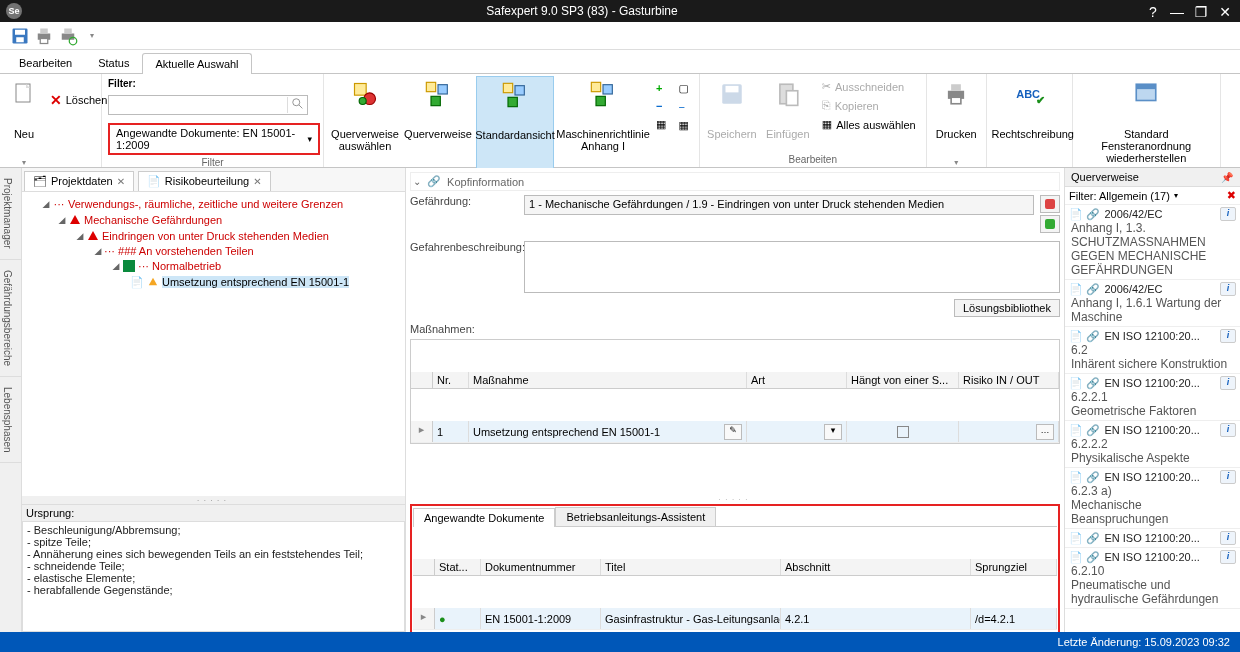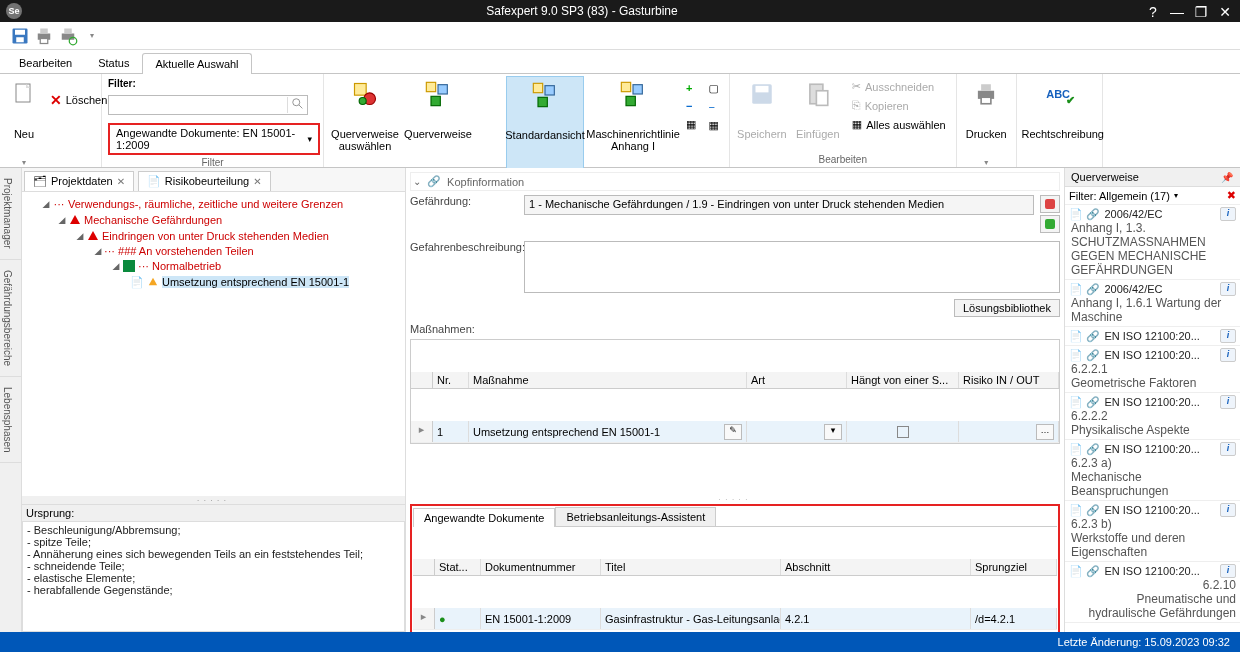--- a/index.html
+++ b/index.html
@@ -20,21 +20,21 @@
 .ribbon-tab { padding: 4px 12px; cursor: pointer; border: 1px solid transparent; border-bottom: none; }
 .ribbon-tab.active { background: #fff; border-color: #c5c5c5; border-radius: 3px 3px 0 0; position: relative; top: 1px; }
 
 
 .ribbon { background: #fff; height: 94px; display: flex; border-bottom: 1px solid #c5c5c5; }
 .ribbon-group { display: flex; flex-direction: column; border-right: 1px solid #e5e5e5; padding: 2px 6px 0; }
 .ribbon-group-content { flex: 1; display: flex; align-items: flex-start; gap: 4px; }
 .ribbon-group-label { text-align: center; font-size: 10px; color: #666; padding: 2px 0; }
 .rib-big-btn { display: flex; flex-direction: column; align-items: center; justify-content: flex-start; width: 52px; padding: 2px; cursor: pointer; text-align: center; font-size: 10px; gap: 18px; }
 .rib-big-btn .rb-icon { width: 32px; height: 32px; display: flex; align-items: center; justify-content: center; }
-.rib-big-btn.selected { background: #cde6f7; border: 1px solid #99ccee; margin-left: 30px; }
+.rib-big-btn.selected { background: #cde6f7; border: 1px solid #99ccee; }
 .rib-small-btn { display: flex; align-items: center; padding: 2px 4px; cursor: pointer; font-size: 10px; gap: 4px; }
 .disabled { color: #aaa !important; }
 .filter-label { font-size: 10px; padding: 2px 0; font-weight: bold; }
 .filter-input { width: 200px; height: 20px; background: #fff; border: 1px solid #bbb; display: flex; align-items: center; }
 .filter-input-inner { flex: 1; }
 .filter-input-icon { width: 20px; border-left: 1px solid #ddd; text-align: center; }
 .applied-docs-box { border: 2px solid #e62222; padding: 2px 6px; width: 212px; display: flex; align-items: center; justify-content: space-between; margin-top: 4px; }
 .applied-docs-box .dd { font-size: 9px; }
 
 
@@ -327,20 +327,35 @@
         <div class="rb-icon">
             <span style="color:#1560bd;font-weight:bold;">ABC</span>
             <span style="color:#1a8f1a;font-weight:bold;position:relative;top:6px;left:-4px;">✔</span>
           </div>
         <span>Rechtschreibung</span>
       </div>
     </div>
     <div class="ribbon-group-label">&nbsp;</div>
   </div>
 
+  <div class="ribbon-group" style="width:148px;">
+    <div class="ribbon-group-content">
+      <div class="rib-big-btn" style="width:140px;">
+        <div class="rb-icon">
+            <svg width="26" height="26" viewBox="0 0 16 16">
+              <rect x="2" y="2" width="12" height="10" fill="#bdd7f0" stroke="#5a8fc7"></rect>
+              <rect x="2" y="2" width="12" height="3" fill="#5a8fc7"></rect>
+            </svg>
+          </div>
+        <span style="white-space:pre-line;">Standard Fensteranordnung
+wiederherstellen</span>
+      </div>
+    </div>
+    <div class="ribbon-group-label">Fenster</div>
+  </div>
 </div>
 
 <div class="main">
 
   <div class="side-tabs">
     <div class="side-tab">Projektmanager</div>
     <div class="side-tab">Gefährdungsbereiche</div>
     <div class="side-tab">Lebensphasen</div>
   </div>
 
@@ -539,20 +554,22 @@
           </div>
           <div class="q-item-desc">Anhang I, 1.6.1 Wartung der Maschine</div>
         </div>
       <div class="q-item">
           <div class="q-item-row1">
             <span>📄</span>
             <span style="color:#06c;">🔗</span>
             <span class="q-item-title">EN ISO 12100:20...</span>
             <span class="info-btn">i</span>
           </div>
+          <div class="q-item-desc" style="white-space:pre-line;">6.2
+Inhärent sichere Konstruktion</div>
         </div>
       <div class="q-item">
           <div class="q-item-row1">
             <span>📄</span>
             <span style="color:#06c;">🔗</span>
             <span class="q-item-title">EN ISO 12100:20...</span>
             <span class="info-btn">i</span>
           </div>
           <div class="q-item-desc" style="white-space:pre-line;">6.2.2.1
 Geometrische Faktoren</div>
@@ -577,31 +594,29 @@
           <div class="q-item-desc" style="white-space:pre-line;">6.2.3 a)
 Mechanische Beanspruchungen</div>
         </div>
       <div class="q-item">
           <div class="q-item-row1">
             <span>📄</span>
             <span style="color:#06c;">🔗</span>
             <span class="q-item-title">EN ISO 12100:20...</span>
             <span class="info-btn">i</span>
           </div>
-          <div class="q-item-desc" style="white-space:pre-line;">6.2.3 b)
-Werkstoffe und deren Eigenschaften</div>
         </div>
       <div class="q-item">
           <div class="q-item-row1">
             <span>📄</span>
             <span style="color:#06c;">🔗</span>
             <span class="q-item-title">EN ISO 12100:20...</span>
             <span class="info-btn">i</span>
           </div>
-          <div class="q-item-desc" style="white-space:pre-line;text-align:right;">6.2.10
+          <div class="q-item-desc" style="white-space:pre-line;">6.2.10
 Pneumatische und hydraulische Gefährdungen</div>
         </div>
     </div>
   </div>
 </div>
 
 <div class="statusbar">
   <span>Letzte Änderung: 15.09.2023 09:32</span>
 </div>
 

